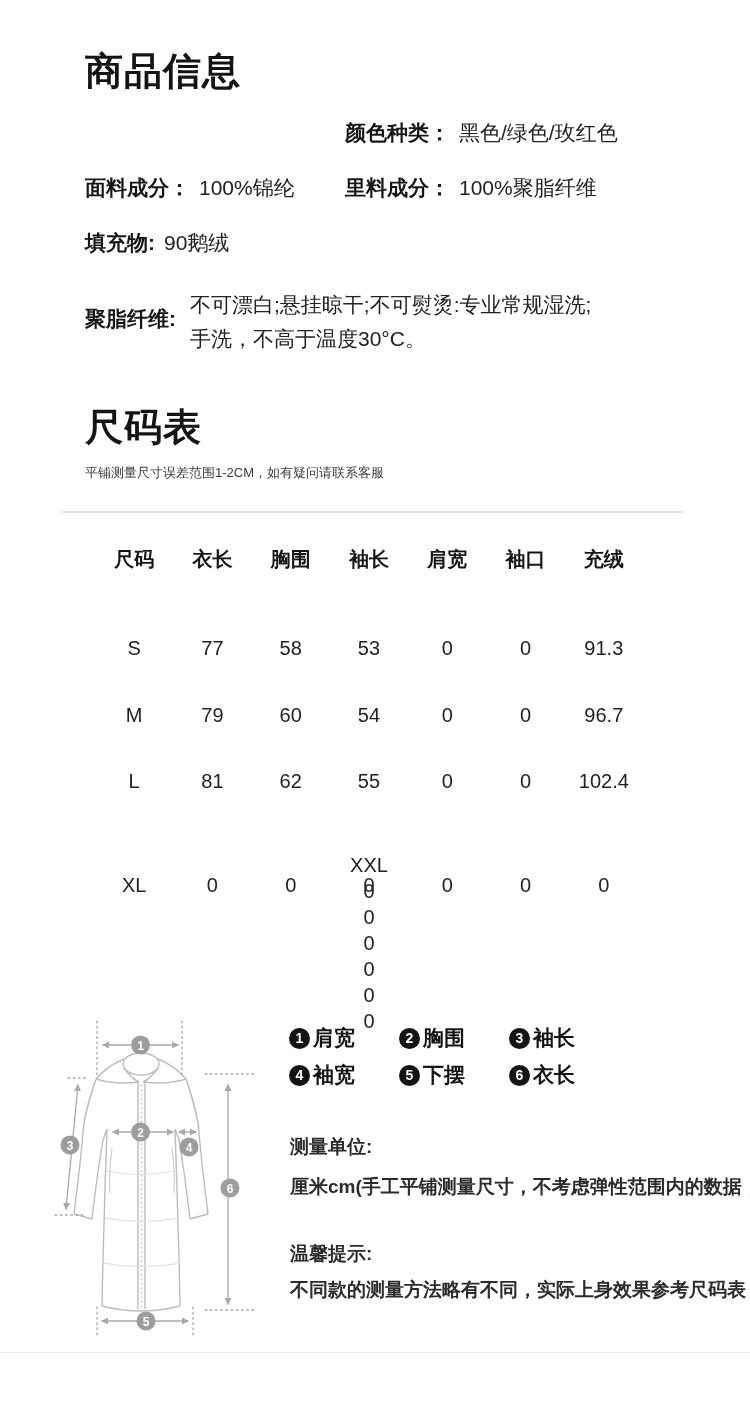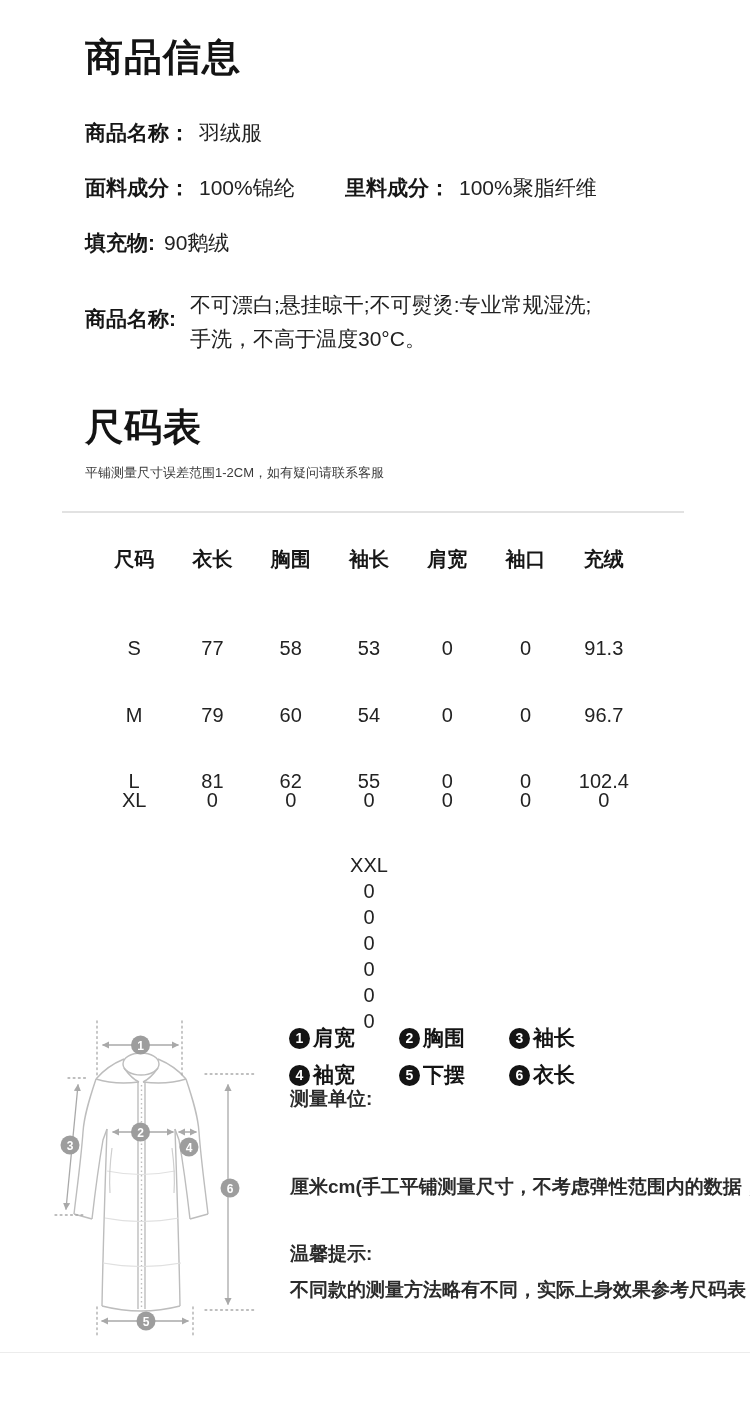--- a/index.html
+++ b/index.html
@@ -26,39 +26,39 @@
         font-size:14px;font-weight:700;display:flex;align-items:center;justify-content:center;
         margin-right:3px;flex:0 0 auto;}
   .note{position:absolute;left:290px;font-size:19px;font-weight:600;color:#2b2b2b;line-height:26px;white-space:nowrap;}
   svg text.mnum{fill:#ffffff;font-size:12px;font-weight:bold;font-family:"Liberation Sans",sans-serif;}
 </style>
 </head>
 <body>
 
 <div class="page">
 
-  <div class="abs sec-title" style="left:85px;top:38px;">商品信息</div>
-
-  <div class="abs pair" style="left:85px;top:120px;">
-    <span class="lbl">商品名称：</span><span class="val">羽绒服</span>
+  <div class="abs sec-title" style="left:85px;top:52px;">商品信息</div>
+
+  <div class="abs pair" style="left:345px;top:120px;">
+    <span class="lbl">颜色种类：</span><span class="val">黑色/绿色/玫红色</span>
   </div>
 
   <div class="abs pair" style="left:85px;top:175px;">
     <span class="lbl">面料成分：</span><span class="val">100%锦纶</span>
   </div>
   <div class="abs pair" style="left:345px;top:175px;">
     <span class="lbl">里料成分：</span><span class="val">100%聚脂纤维</span>
   </div>
 
   <div class="abs pair" style="left:85px;top:230px;">
     <span class="lbl">填充物:</span><span class="val">90鹅绒</span>
   </div>
 
   <div class="abs pair" style="left:85px;top:306px;">
-    <span class="lbl">商品名称:</span>
+    <span class="lbl">聚脂纤维:</span>
   </div>
   <div class="abs" style="left:190px;top:288px;">
     <div class="wash-val">不可漂白;悬挂晾干;不可熨烫:专业常规湿洗;</div>
     <div class="wash-val">手洗，不高于温度30°C。</div>
   </div>
 
   <div class="abs sec-title" style="left:85px;top:408px;">尺码表</div>
   <div class="abs subtitle" style="left:85px;top:463px;">平铺测量尺寸误差范围1-2CM，如有疑问请联系客服</div>
 
   <div class="abs divider" style="left:62px;top:511px;width:622px;height:2px;"></div>
@@ -93,21 +93,21 @@
   </div>
   <div class="trow" style="top:768px;">
     <div>L</div>
     <div>81</div>
     <div>62</div>
     <div>55</div>
     <div>0</div>
     <div>0</div>
     <div>102.4</div>
   </div>
-  <div class="trow" style="top:787px;">
+  <div class="trow" style="top:872px;">
     <div>XL</div>
     <div>0</div>
     <div>0</div>
     <div>0</div>
     <div>0</div>
     <div>0</div>
     <div>0</div>
   </div>
   <div class="trow" style="top:852px;flex-direction:column;">
     <div>XXL</div>
@@ -221,20 +221,20 @@
     <div class="legend-item">
       <span class="lnum">5</span>
       <span>下摆</span>
     </div>
     <div class="legend-item">
       <span class="lnum">6</span>
       <span>衣长</span>
     </div>
   </div>
 
-  <div class="note" style="top:1086px;">测量单位:</div>
+  <div class="note" style="top:1134px;">测量单位:</div>
   <div class="note" style="top:1174px;">厘米cm(手工平铺测量尺寸，不考虑弹性范围内的数据，</div>
   <div class="note" style="top:1241px;">温馨提示:</div>
   <div class="note" style="top:1277px;">不同款的测量方法略有不同，实际上身效果参考尺码表</div>
 
   <div class="abs divider-bottom" style="left:0;top:1352px;width:750px;height:1px;"></div>
 
 </div>
 
 </body></html>

